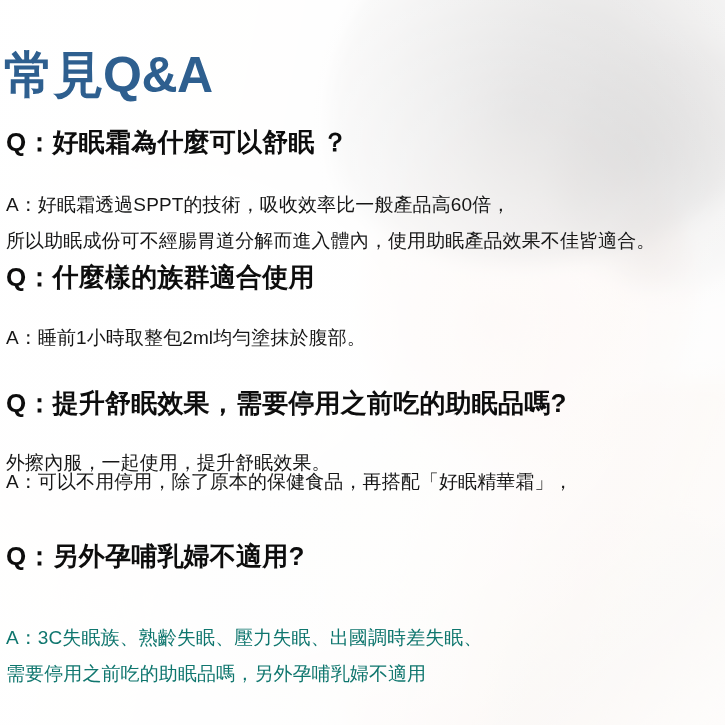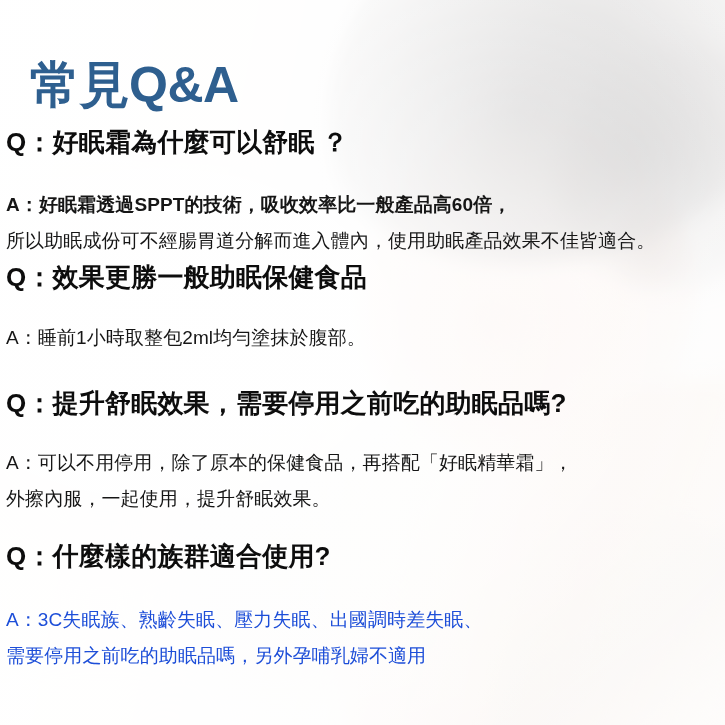--- a/index.html
+++ b/index.html
@@ -187,27 +187,26 @@
   
   .content {
     position: relative;
     z-index: 5;
     padding: 0;
   }
 
   .page-title {
     position: absolute;
     left: 4px;
-    top: 24px;
+    top: 14px;
     font-size: 50px;
     font-weight: bold;
     letter-spacing: -0.5px;
     line-height: 1.08;
     white-space: nowrap;
-    margin-left: 26px;
   }
 
   .qa-block {
     position: absolute;
     left: 6px;
     right: 8px;
   }
 
   .q-line {
     font-size: 26px;
@@ -250,42 +249,42 @@
     <div class="bg-wash2"></div>
   </div>
 
   <div class="content">
 
     <h1 class="page-title" style="color: rgb(46, 95, 143);">常見Q&amp;A</h1>
 
     <section class="qa-block" id="qa-0" style="top: 99px; margin-top: 28px;">
       <div class="q-line" style="font-size: 26px; color: rgb(13, 13, 13);">Q：好眠霜為什麼可以舒眠 ？</div>
       <div class="a-body" style="font-size: 19px; color: rgb(22, 22, 22); margin-top: 36.28px;">
-        <p class="a-line" style="margin-top: 0px; font-weight: bold;">A：好眠霜透過SPPT的技術，吸收效率比一般產品高60倍，</p>
+        <p class="a-line" style="margin-top: 0px;">A：好眠霜透過SPPT的技術，吸收效率比一般產品高60倍，</p>
         <p class="a-line" style="margin-top: 17px;">所以助眠成份可不經腸胃道分解而進入體內，使用助眠產品效果不佳皆適合。</p>
       </div>
     </section>
 
     <section class="qa-block" id="qa-1" style="top: 262px;">
-      <div class="q-line" style="font-size: 26px; color: rgb(13, 13, 13);">Q：效果更勝一般助眠保健食品</div>
+      <div class="q-line" style="font-size: 26px; color: rgb(13, 13, 13);">Q：什麼樣的族群適合使用</div>
       <div class="a-body" style="font-size: 19px; color: rgb(22, 22, 22); margin-top: 34.28px;">
         <p class="a-line" style="margin-top: 4px;">A：睡前1小時取整包2ml均勻塗抹於腹部。</p>
       </div>
     </section>
 
     <section class="qa-block" id="qa-2" style="top: 388px;">
       <div class="q-line" style="font-size: 26px; color: rgb(13, 13, 13);">Q：提升舒眠效果，需要停用之前吃的助眠品嗎?</div>
       <div class="a-body" style="font-size: 19px; color: rgb(22, 22, 22); margin-top: 33.28px;">
+        <p class="a-line" style="margin-top: 17px;">外擦內服，一起使用，提升舒眠效果。</p>
         <p class="a-line" style="margin-top: 0px;">A：可以不用停用，除了原本的保健食品，再搭配「好眠精華霜」，</p>
-        <p class="a-line" style="margin-top: 17px;">外擦內服，一起使用，提升舒眠效果。</p>
       </div>
     </section>
 
     <section class="qa-block" id="qa-3" style="top: 541px;">
-      <div class="q-line" style="font-size: 26px; color: rgb(13, 13, 13);">Q：什麼樣的族群適合使用?</div>
-      <div class="a-body" style="font-size: 19px; color: #1d4ed8; margin-top: 37px;">
+      <div class="q-line" style="font-size: 26px; color: rgb(13, 13, 13);">Q：另外孕哺乳婦不適用?</div>
+      <div class="a-body" style="font-size: 19px; color: #0f766e; margin-top: 55px;">
         <p class="a-line" style="margin-top: 0px;">A：3C失眠族、熟齡失眠、壓力失眠、出國調時差失眠、</p>
         <p class="a-line" style="margin-top: 17px;">需要停用之前吃的助眠品嗎，另外孕哺乳婦不適用</p>
       </div>
     </section>
 
   </div>
 </div>
 
 </body></html>

